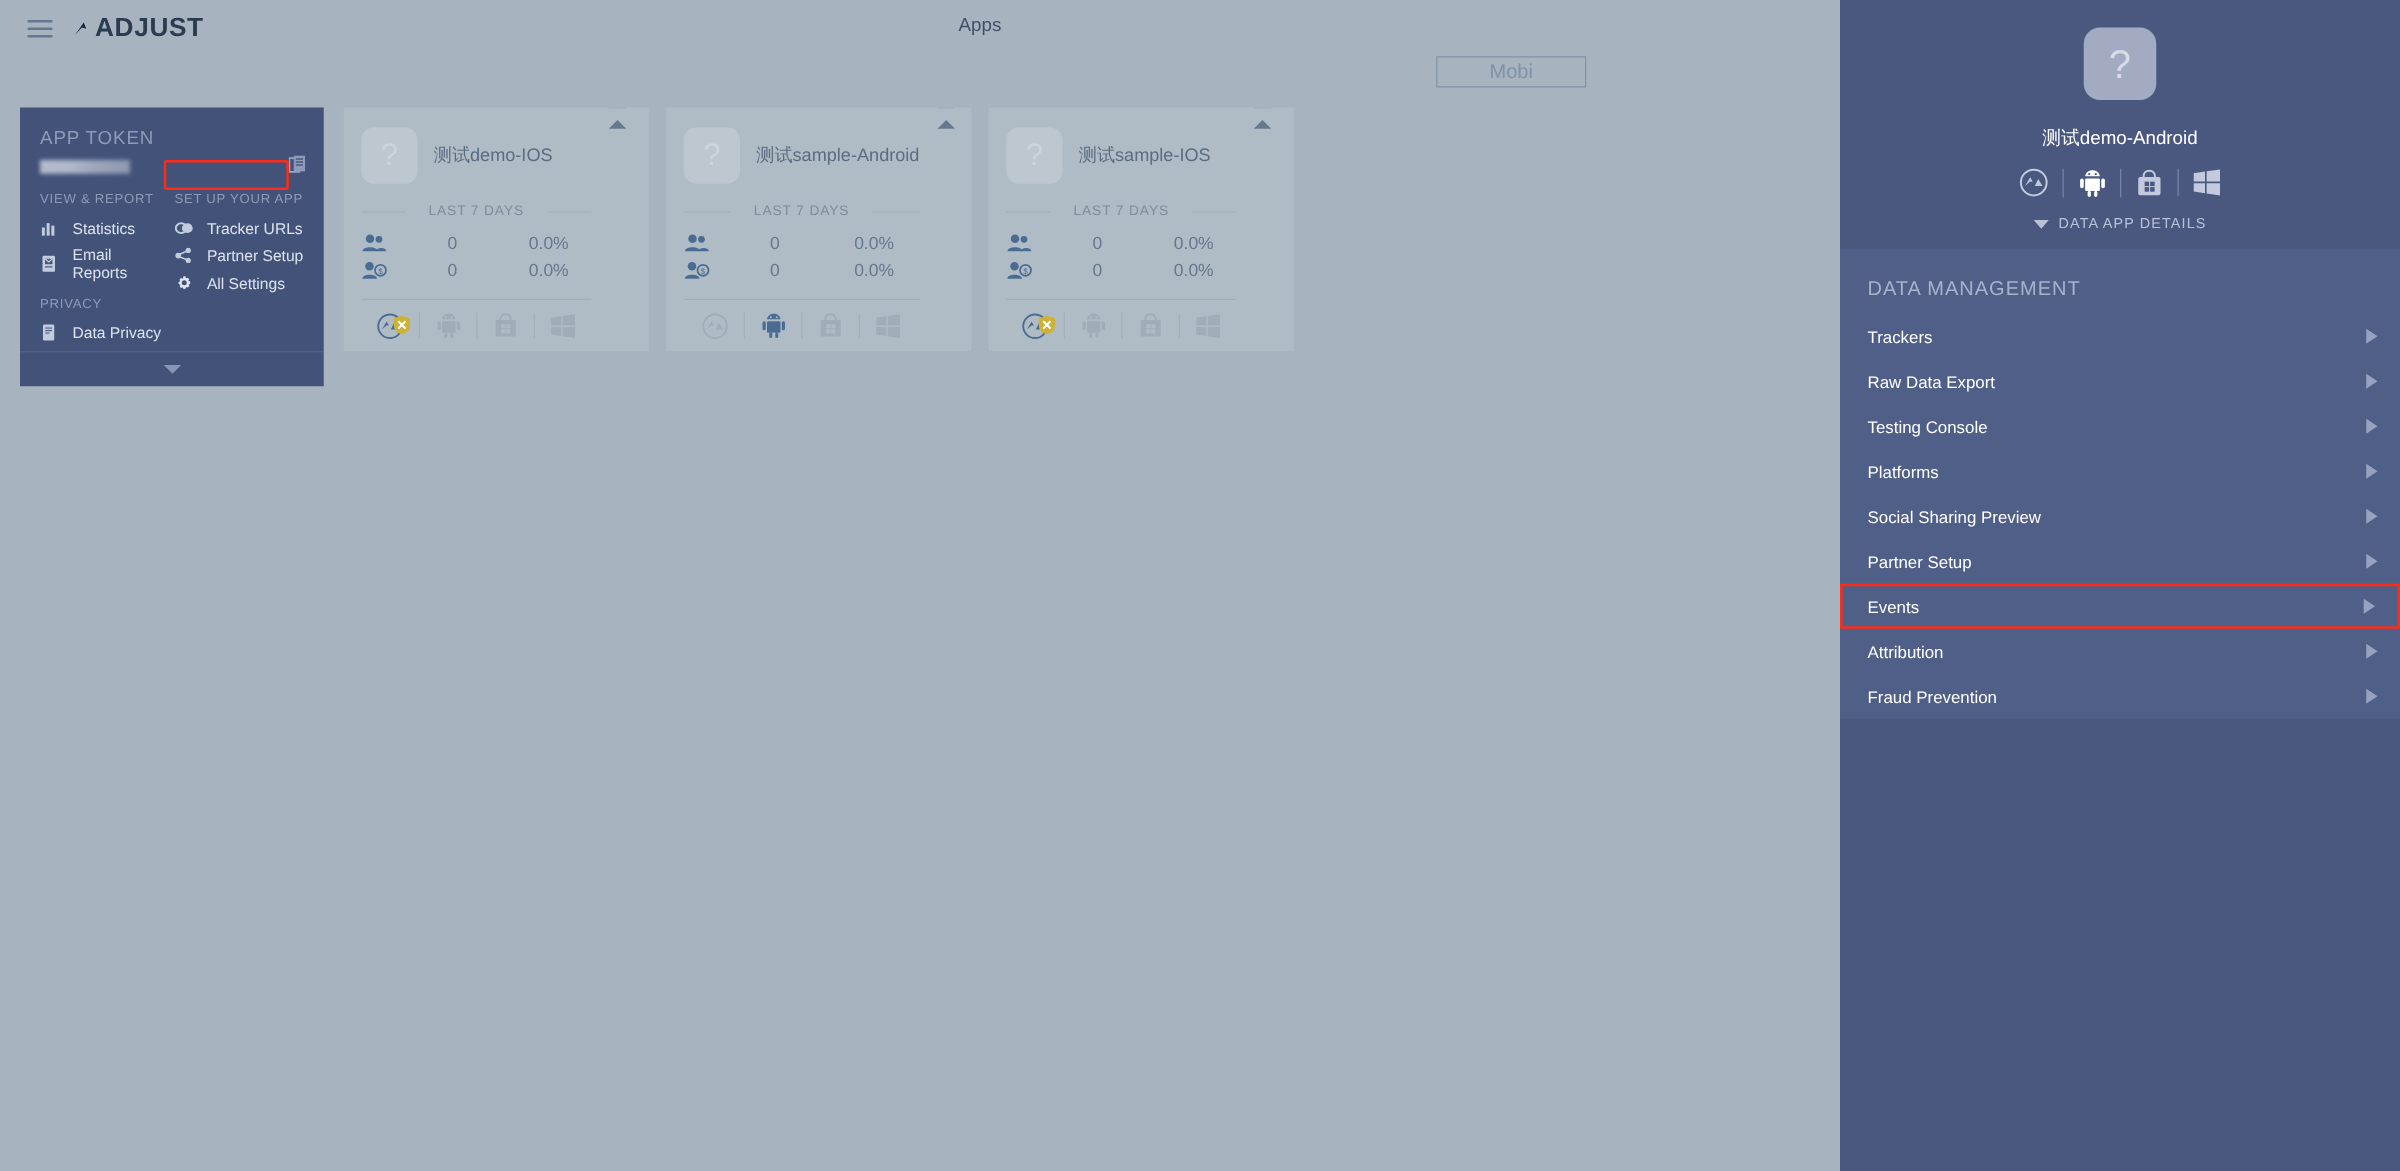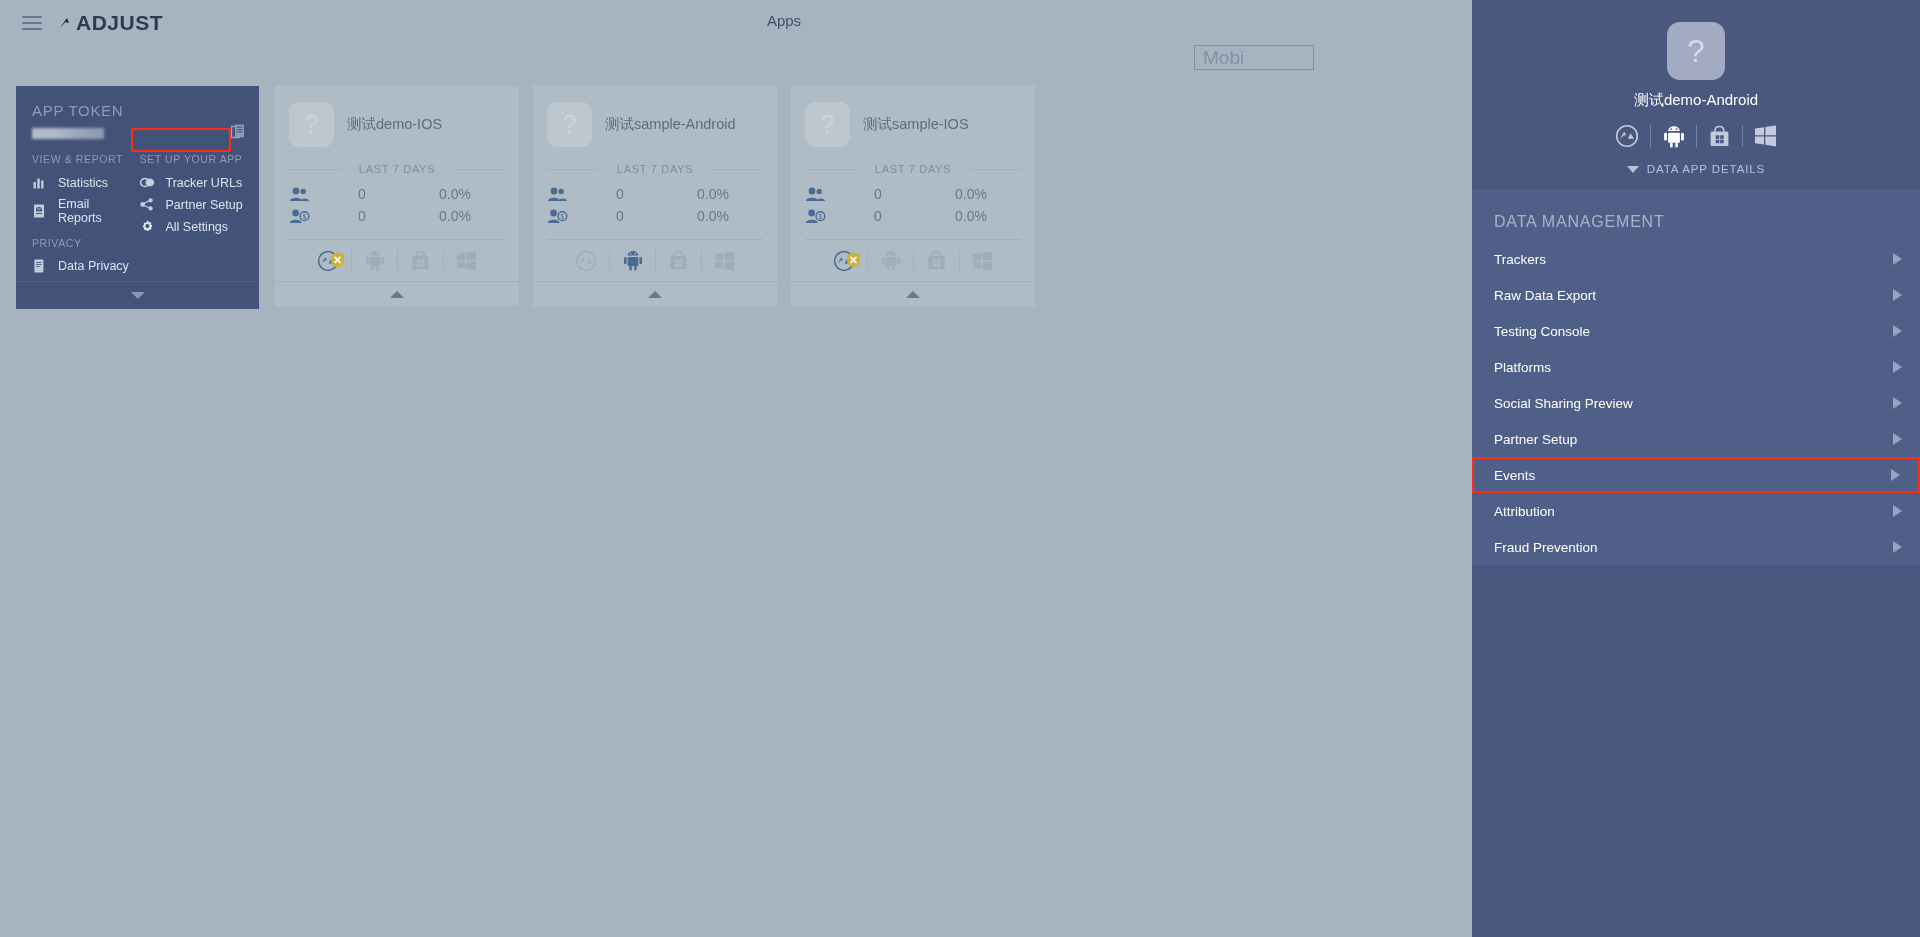--- a/index.html
+++ b/index.html
@@ -36,26 +36,26 @@
   }
   .logo .mark svg { display:block; }
   .page-title {
     position: absolute; left: 0; right: 0; top: 12px;
     text-align: center; font-size: 15px; color: #3f5168;
     width: 1568px; pointer-events: none;
   }
 
   
   .searchbox {
-    position: absolute; top: 45px; left: 1194px;
+    position: absolute; top: 45px; left: 1149px;
     width: 120px; height: 25px;
     border: 1px solid #7f93a6; background: transparent;
-    color: #7e93a8; font-size: 19px;
+    color: #7e93a8; font-size: 16px;
     padding: 0 8px; line-height: 23px;
-    overflow: hidden; white-space: nowrap;
+    overflow: hidden; white-space: nowrap; text-align: center;
   }
 
   
   .leftpanel {
     position: absolute; left: 16px; top: 86px;
     width: 243px; height: 195px;
     background: #435279;
     color: #cdd5e4;
     font-size: 12.5px;
   }
@@ -95,21 +95,21 @@
   }
   .caret-down {
     width: 0; height: 0; border-left: 7px solid transparent; border-right: 7px solid transparent;
     border-top: 7px solid #8796b5;
   }
 
   
   .cards { position: absolute; left: 275px; top: 86px; display: flex; gap: 14px; }
   .card {
     width: 244px; background: #b0bcc5;
-    display: flex; flex-direction: column;
+    display: flex; flex-direction: row;
   }
   .card-body { padding: 16px 14px 0 14px; }
   .card-head { display: flex; align-items: center; gap: 13px; }
   .app-icon {
     width: 45px; height: 45px; border-radius: 10px;
     background: #bdc7cf;
     display: flex; align-items: center; justify-content: center;
     color: #cdd5db; font-size: 25px; font-weight: 400;
   }
   .app-name { font-size: 14.5px; color: #596d81; }
@@ -148,21 +148,21 @@
   .rightpanel {
     position: absolute; right: 0; top: 0; width: 448px; height: 937px;
     background: #4a5880; color: #fff;
   }
   .rp-top { padding: 22px 0 0 0; text-align: center; }
   .rp-icon {
     width: 58px; height: 58px; border-radius: 13px; margin: 0 auto;
     background: #a3abc3; display:flex; align-items:center; justify-content:center;
     color: #d7dce8; font-size: 32px;
   }
-  .rp-appname { margin-top: 11px; font-size: 15px; color: #fff; }
+  .rp-appname { margin-top: 21px; font-size: 15px; color: #fff; }
   .rp-plats {
     margin-top: 14px; display: flex; align-items: center; justify-content: center;
   }
   .rp-plat { width: 46px; display:flex; align-items:center; justify-content:center; cursor: pointer; }
   .rp-plat + .rp-plat { border-left: 1px solid #7683a5; }
   .rp-details {
     margin-top: 15px; display: flex; align-items: center; justify-content: center; gap: 8px;
     color: #b9c1d6; font-size: 11.5px; letter-spacing: 0.9px; cursor: pointer;
     padding-bottom: 14px;
   }

